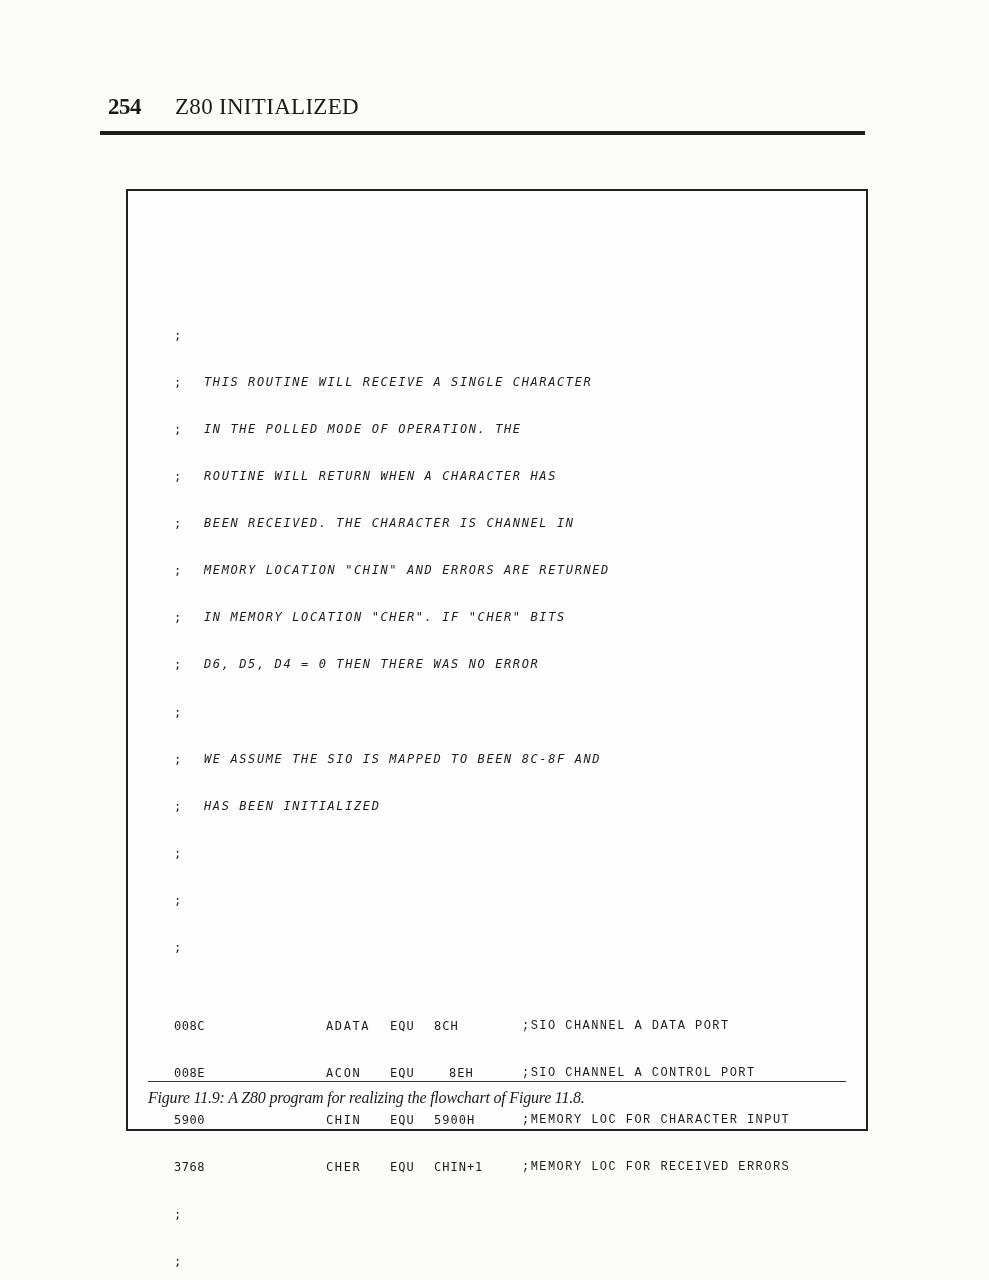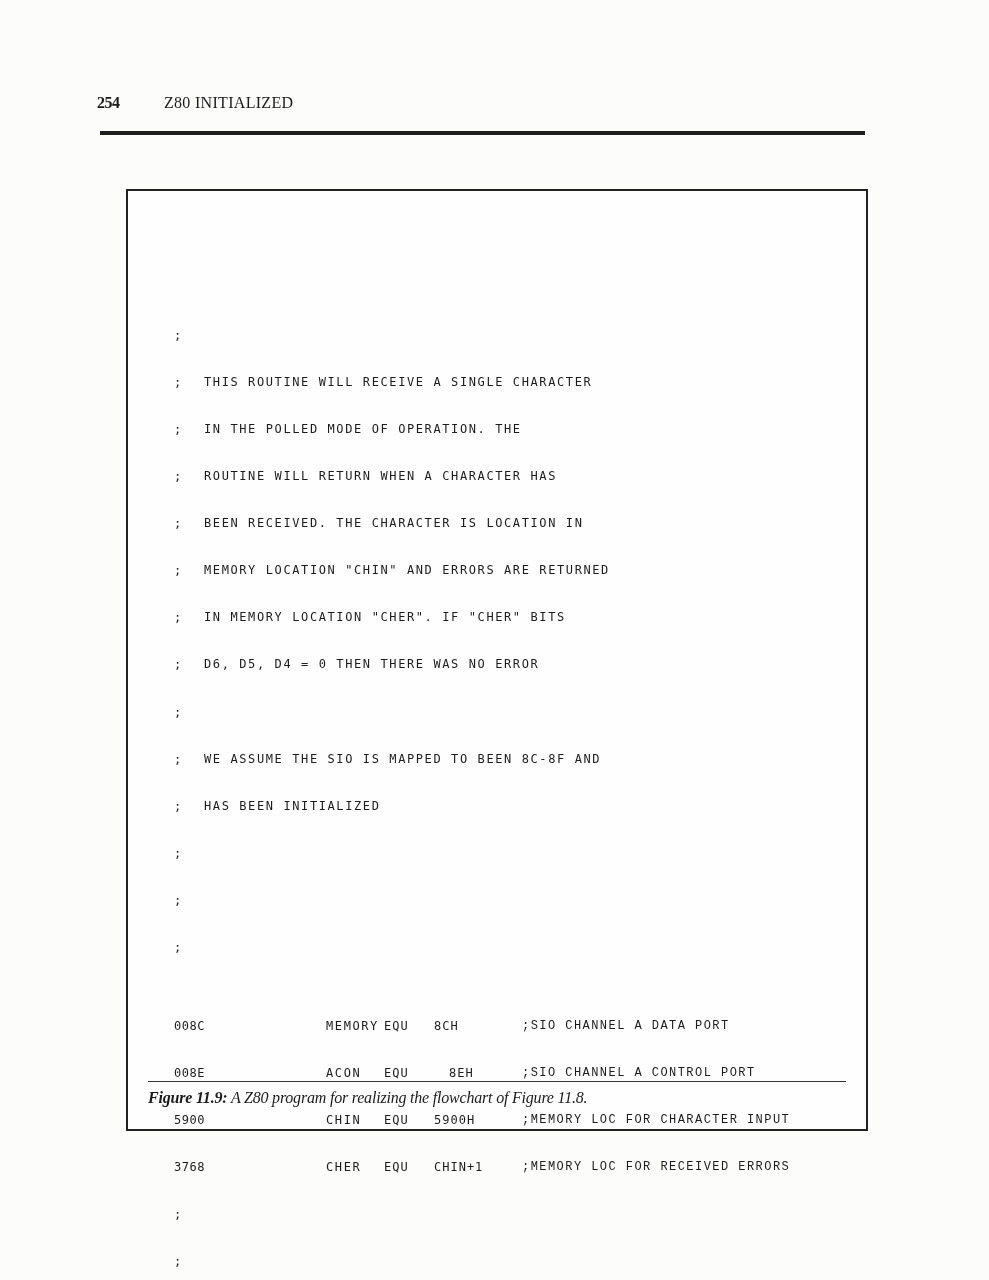--- a/index.html
+++ b/index.html
@@ -10,25 +10,25 @@
     body {
       width: 989px;
       height: 1280px;
       position: relative;
       overflow: hidden;
       font-family: "Liberation Serif", serif;
       color: #1a1a1a;
     }
     .page-header {
       position: absolute;
-      left: 97px;
+      left: 108px;
       top: 94px;
       width: 765px;
       height: 30px;
-      font-size: 16px;
+      font-size: 23px;
     }
     .page-number {
       position: absolute;
       left: 0;
       top: 0;
       font-weight: bold;
       letter-spacing: -0.5px;
     }
     .running-head {
       position: absolute;
@@ -66,78 +66,78 @@
     }
     .line {
       position: relative;
       height: 15.7px;
     }
     .c-semi, .c-text, .c-addr, .c-obj, .c-label, .c-op, .c-cmt {
       position: absolute;
       top: 0;
     }
     .c-semi { left: 0; }
-    .c-text { left: 30px; letter-spacing: 1.6px; }
+    .c-text { left: 30px; letter-spacing: 1.6px; font-style: italic; }
     .c-addr { left: 0; letter-spacing: 0.5px; }
     .c-label { left: 152px; letter-spacing: 1.6px; }
-    .c-op { left: 210px; letter-spacing: 1.0px; }
+    .c-op { left: 216px; letter-spacing: 1.0px; }
     .c-cmt { left: 348px; letter-spacing: 1.45px; font-family: Liberation Mono, monospace; }
     .caption-rule {
       position: absolute;
       left: 20px;
       top: 890px;
       width: 698px;
       height: 1px;
       background: #333;
     }
     .caption {
       position: absolute;
       left: 20px;
       top: 898px;
       font-family: "Liberation Serif", serif;
       font-style: italic;
       font-size: 16px;
       color: #1a1a1a;
       letter-spacing: -0.2px;
     }
     .caption .fig-label {
-      font-weight: bold;
+      font-weight: normal;
       margin-top: 41px;
     }
   </style>
 </head>
 <body>
 
 <div class="page-header">
   <span class="page-number">254</span>
   <span class="running-head">Z80 INITIALIZED</span>
 </div>
 <div class="header-rule"></div>
 
 <div class="figure-box">
   <div class="listing">
 
     
     <div class="line"><span class="c-semi">;</span></div>
     <div class="line"><span class="c-semi">;</span><span class="c-text">THIS ROUTINE WILL RECEIVE A SINGLE CHARACTER</span></div>
     <div class="line"><span class="c-semi">;</span><span class="c-text">IN THE POLLED MODE OF OPERATION. THE</span></div>
     <div class="line"><span class="c-semi">;</span><span class="c-text">ROUTINE WILL RETURN WHEN A CHARACTER HAS</span></div>
-    <div class="line"><span class="c-semi">;</span><span class="c-text">BEEN RECEIVED. THE CHARACTER IS LOCATION IN</span></div>
+    <div class="line"><span class="c-semi">;</span><span class="c-text">BEEN RECEIVED. THE CHARACTER IS CHANNEL IN</span></div>
     <div class="line"><span class="c-semi">;</span><span class="c-text">MEMORY LOCATION "CHIN" AND ERRORS ARE RETURNED</span></div>
     <div class="line"><span class="c-semi">;</span><span class="c-text">IN MEMORY LOCATION "CHER". IF "CHER" BITS</span></div>
     <div class="line"><span class="c-semi">;</span><span class="c-text">D6, D5, D4 = 0 THEN THERE WAS NO ERROR</span></div>
     <div class="line"><span class="c-semi">;</span></div>
     <div class="line"><span class="c-semi">;</span><span class="c-text">WE ASSUME THE SIO IS MAPPED TO BEEN 8C-8F AND</span></div>
     <div class="line"><span class="c-semi">;</span><span class="c-text">HAS BEEN INITIALIZED</span></div>
     <div class="line"><span class="c-semi">;</span></div>
     <div class="line"><span class="c-semi">;</span></div>
     <div class="line"><span class="c-semi">;</span></div>
 
     
-    <div class="line"><span class="c-addr">008C</span><span class="c-label">MEMORY</span><span class="c-op">EQU</span><span class="c-op" style="left:260px">8CH</span><span class="c-cmt">;SIO CHANNEL A DATA PORT</span></div>
+    <div class="line"><span class="c-addr">008C</span><span class="c-label">ADATA</span><span class="c-op">EQU</span><span class="c-op" style="left:260px">8CH</span><span class="c-cmt">;SIO CHANNEL A DATA PORT</span></div>
     <div class="line"><span class="c-addr">008E</span><span class="c-label">ACON</span><span class="c-op">EQU</span><span class="c-op" style="left:275px">8EH</span><span class="c-cmt">;SIO CHANNEL A CONTROL PORT</span></div>
     <div class="line"><span class="c-addr">5900</span><span class="c-label">CHIN</span><span class="c-op">EQU</span><span class="c-op" style="left:260px">5900H</span><span class="c-cmt">;MEMORY LOC FOR CHARACTER INPUT</span></div>
     <div class="line"><span class="c-addr">3768</span><span class="c-label">CHER</span><span class="c-op">EQU</span><span class="c-op" style="left:260px">CHIN+1</span><span class="c-cmt">;MEMORY LOC FOR RECEIVED ERRORS</span></div>
     <div class="line"><span class="c-semi">;</span></div>
     <div class="line"><span class="c-semi">;</span></div>
 
     
     
     
     

